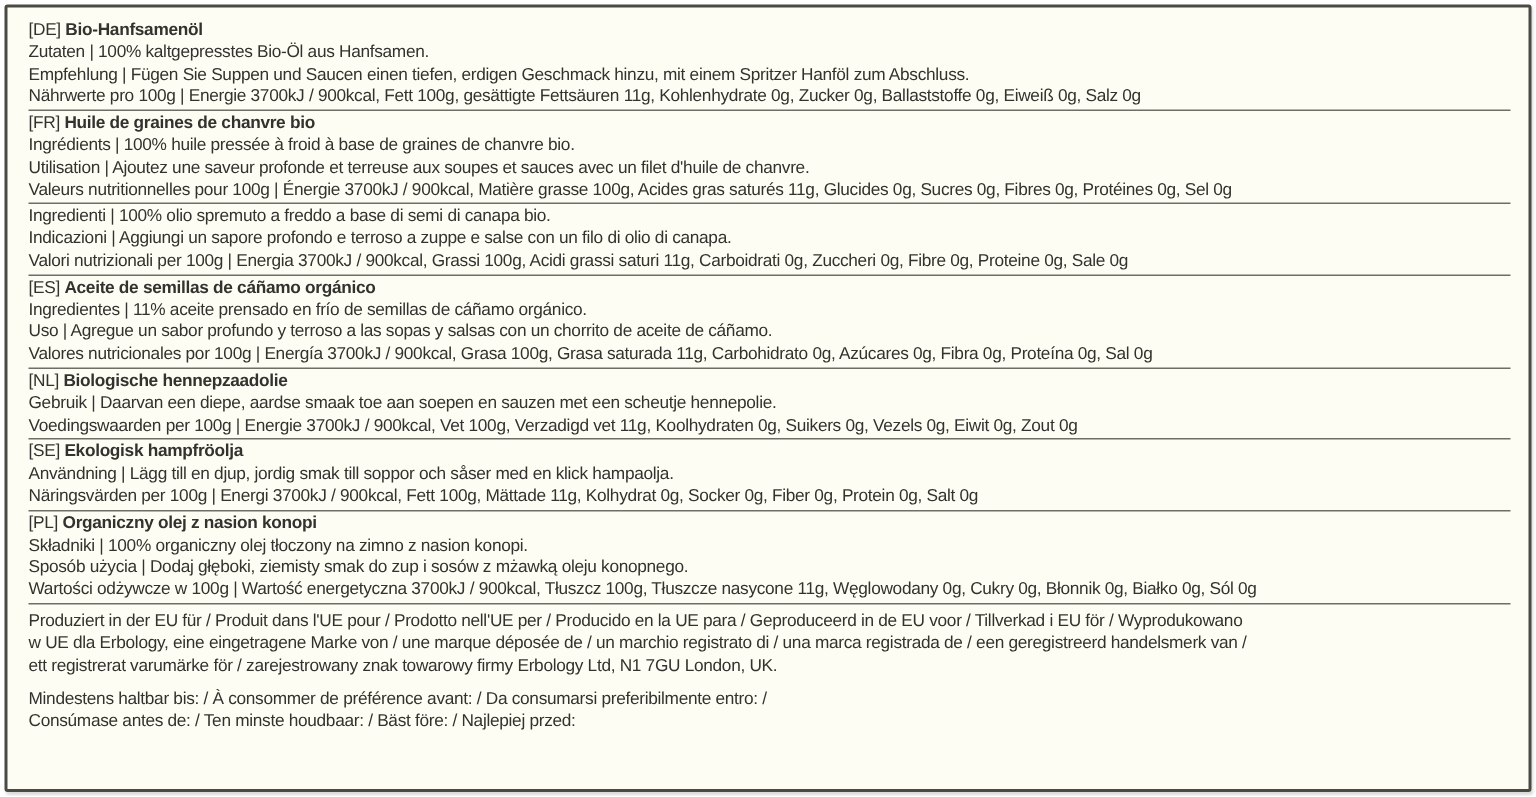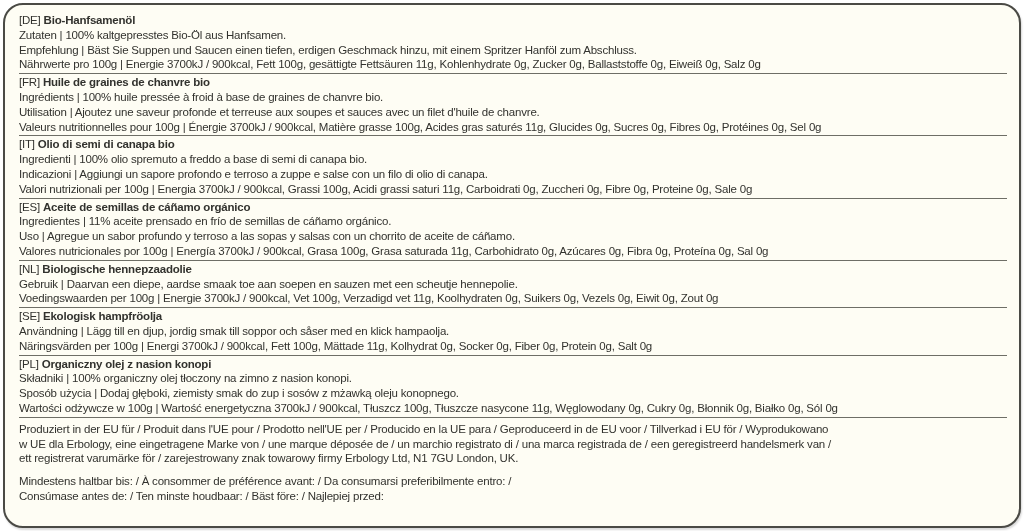--- a/index.html
+++ b/index.html
@@ -17,21 +17,21 @@
   }
   .product-label {
     position: absolute;
     left: 3px;
     top: 3px;
     right: 3px;
     bottom: 3px;
     box-sizing: border-box;
     background: #fefdf4;
     border: 2px solid #4a4a45;
-    border-radius: 20px;
+    border-radius: 2px;
     padding: 7px 12px 4px 14px;
     overflow: hidden;
     box-shadow: 1px 2px 2px rgba(0,0,0,0.15);
   }
   .section {
     padding: 1px 0 1px 0;
     border-bottom: 1.5px solid #6e6e66;
   }
   .line {
     font-size: 11.5px;
@@ -58,37 +58,34 @@
 <body>
 
 <div class="canvas">
   <div class="product-label">
 
     <div class="section">
       <div class="line head">
         <span class="lang-tag">[DE]</span><span class="product-title">Bio-Hanfsamenöl</span>
       </div>
       <div class="line">Zutaten | 100% kaltgepresstes Bio-Öl aus Hanfsamen.</div>
-      <div class="line">Empfehlung | Bäst Sie Suppen und Saucen einen tiefen, erdigen Geschmack hinzu, mit einem Spritzer Hanföl zum Abschluss.</div>
+      <div class="line">Empfehlung | Fügen Sie Suppen und Saucen einen tiefen, erdigen Geschmack hinzu, mit einem Spritzer Hanföl zum Abschluss.</div>
       <div class="line">Nährwerte pro 100g | Energie 3700kJ / 900kcal, Fett 100g, gesättigte Fettsäuren 11g, Kohlenhydrate 0g, Zucker 0g, Ballaststoffe 0g, Eiweiß 0g, Salz 0g</div>
     </div>
 
     <div class="section">
       <div class="line head">
         <span class="lang-tag">[FR]</span><span class="product-title">Huile de graines de chanvre bio</span>
       </div>
       <div class="line">Ingrédients | 100% huile pressée à froid à base de graines de chanvre bio.</div>
       <div class="line">Utilisation | Ajoutez une saveur profonde et terreuse aux soupes et sauces avec un filet d'huile de chanvre.</div>
       <div class="line">Valeurs nutritionnelles pour 100g | Énergie 3700kJ / 900kcal, Matière grasse 100g, Acides gras saturés 11g, Glucides 0g, Sucres 0g, Fibres 0g, Protéines 0g, Sel 0g</div>
     </div>
 
     <div class="section">
-      <div class="line head">
-        <span class="lang-tag">[IT]</span><span class="product-title">Olio di semi di canapa bio</span>
-      </div>
       <div class="line">Ingredienti | 100% olio spremuto a freddo a base di semi di canapa bio.</div>
       <div class="line">Indicazioni | Aggiungi un sapore profondo e terroso a zuppe e salse con un filo di olio di canapa.</div>
       <div class="line">Valori nutrizionali per 100g | Energia 3700kJ / 900kcal, Grassi 100g, Acidi grassi saturi 11g, Carboidrati 0g, Zuccheri 0g, Fibre 0g, Proteine 0g, Sale 0g</div>
     </div>
 
     <div class="section">
       <div class="line head">
         <span class="lang-tag">[ES]</span><span class="product-title">Aceite de semillas de cáñamo orgánico</span>
       </div>
       <div class="line">Ingredientes | 11% aceite prensado en frío de semillas de cáñamo orgánico.</div>

